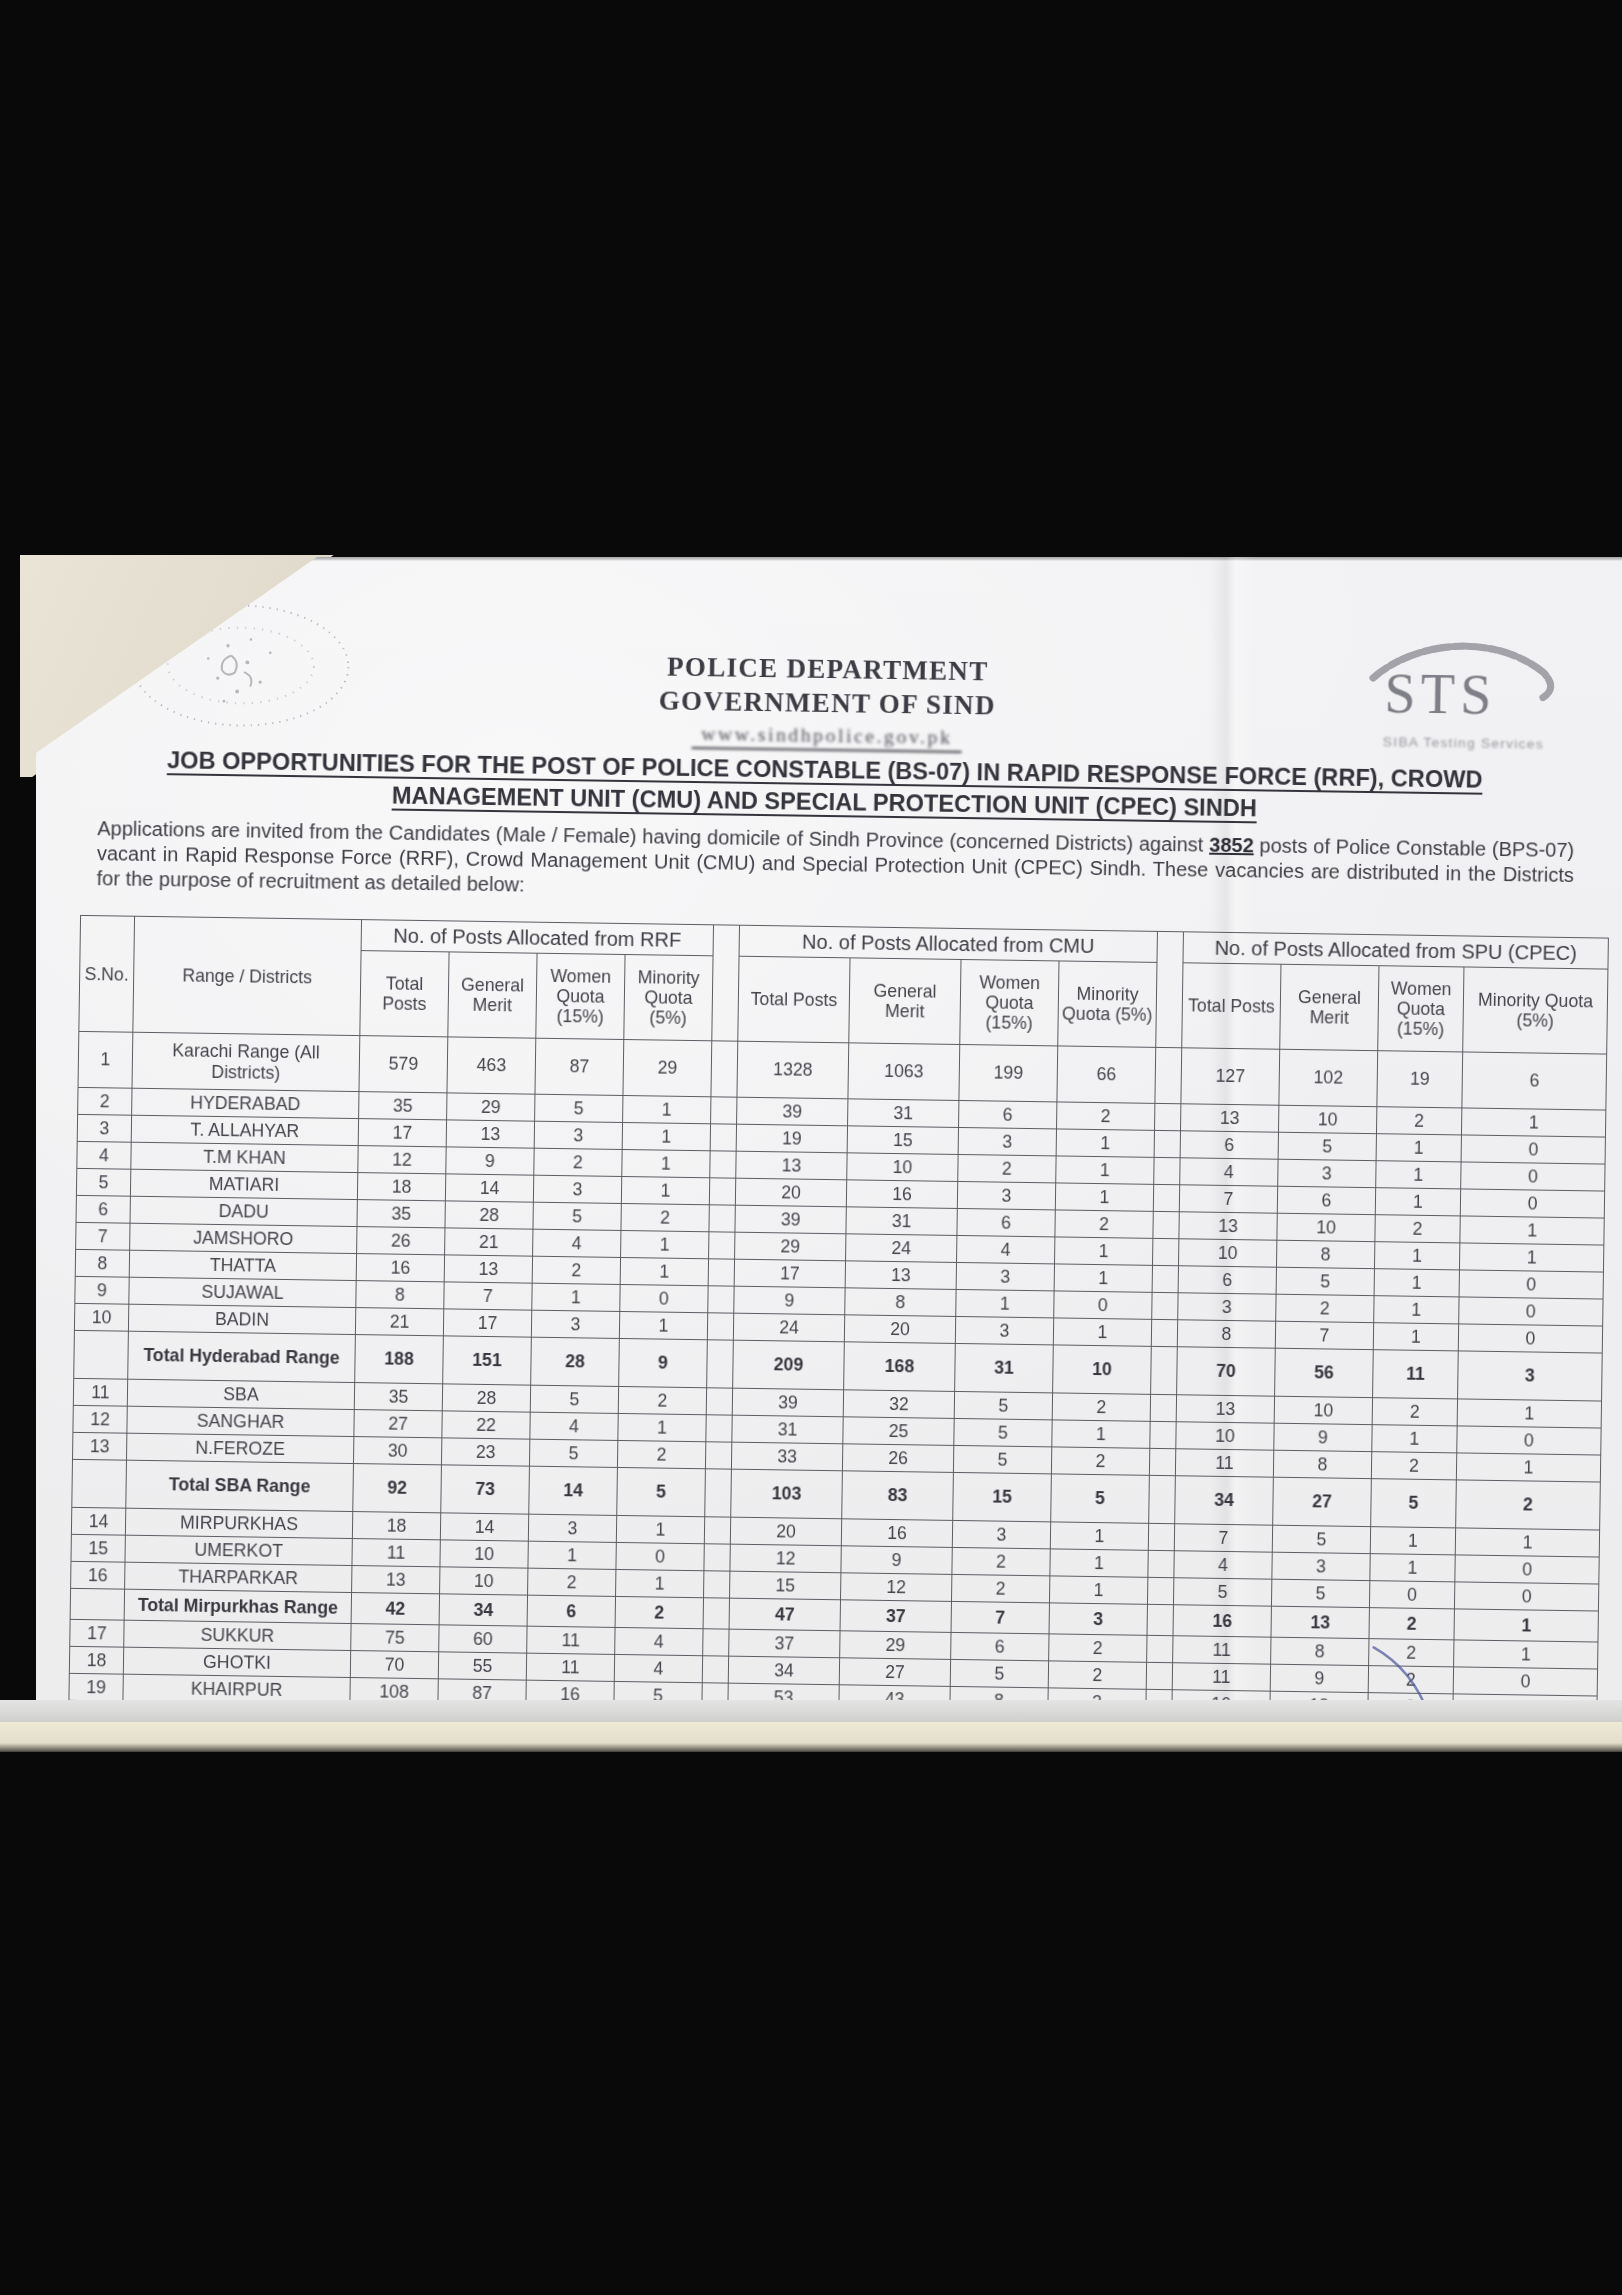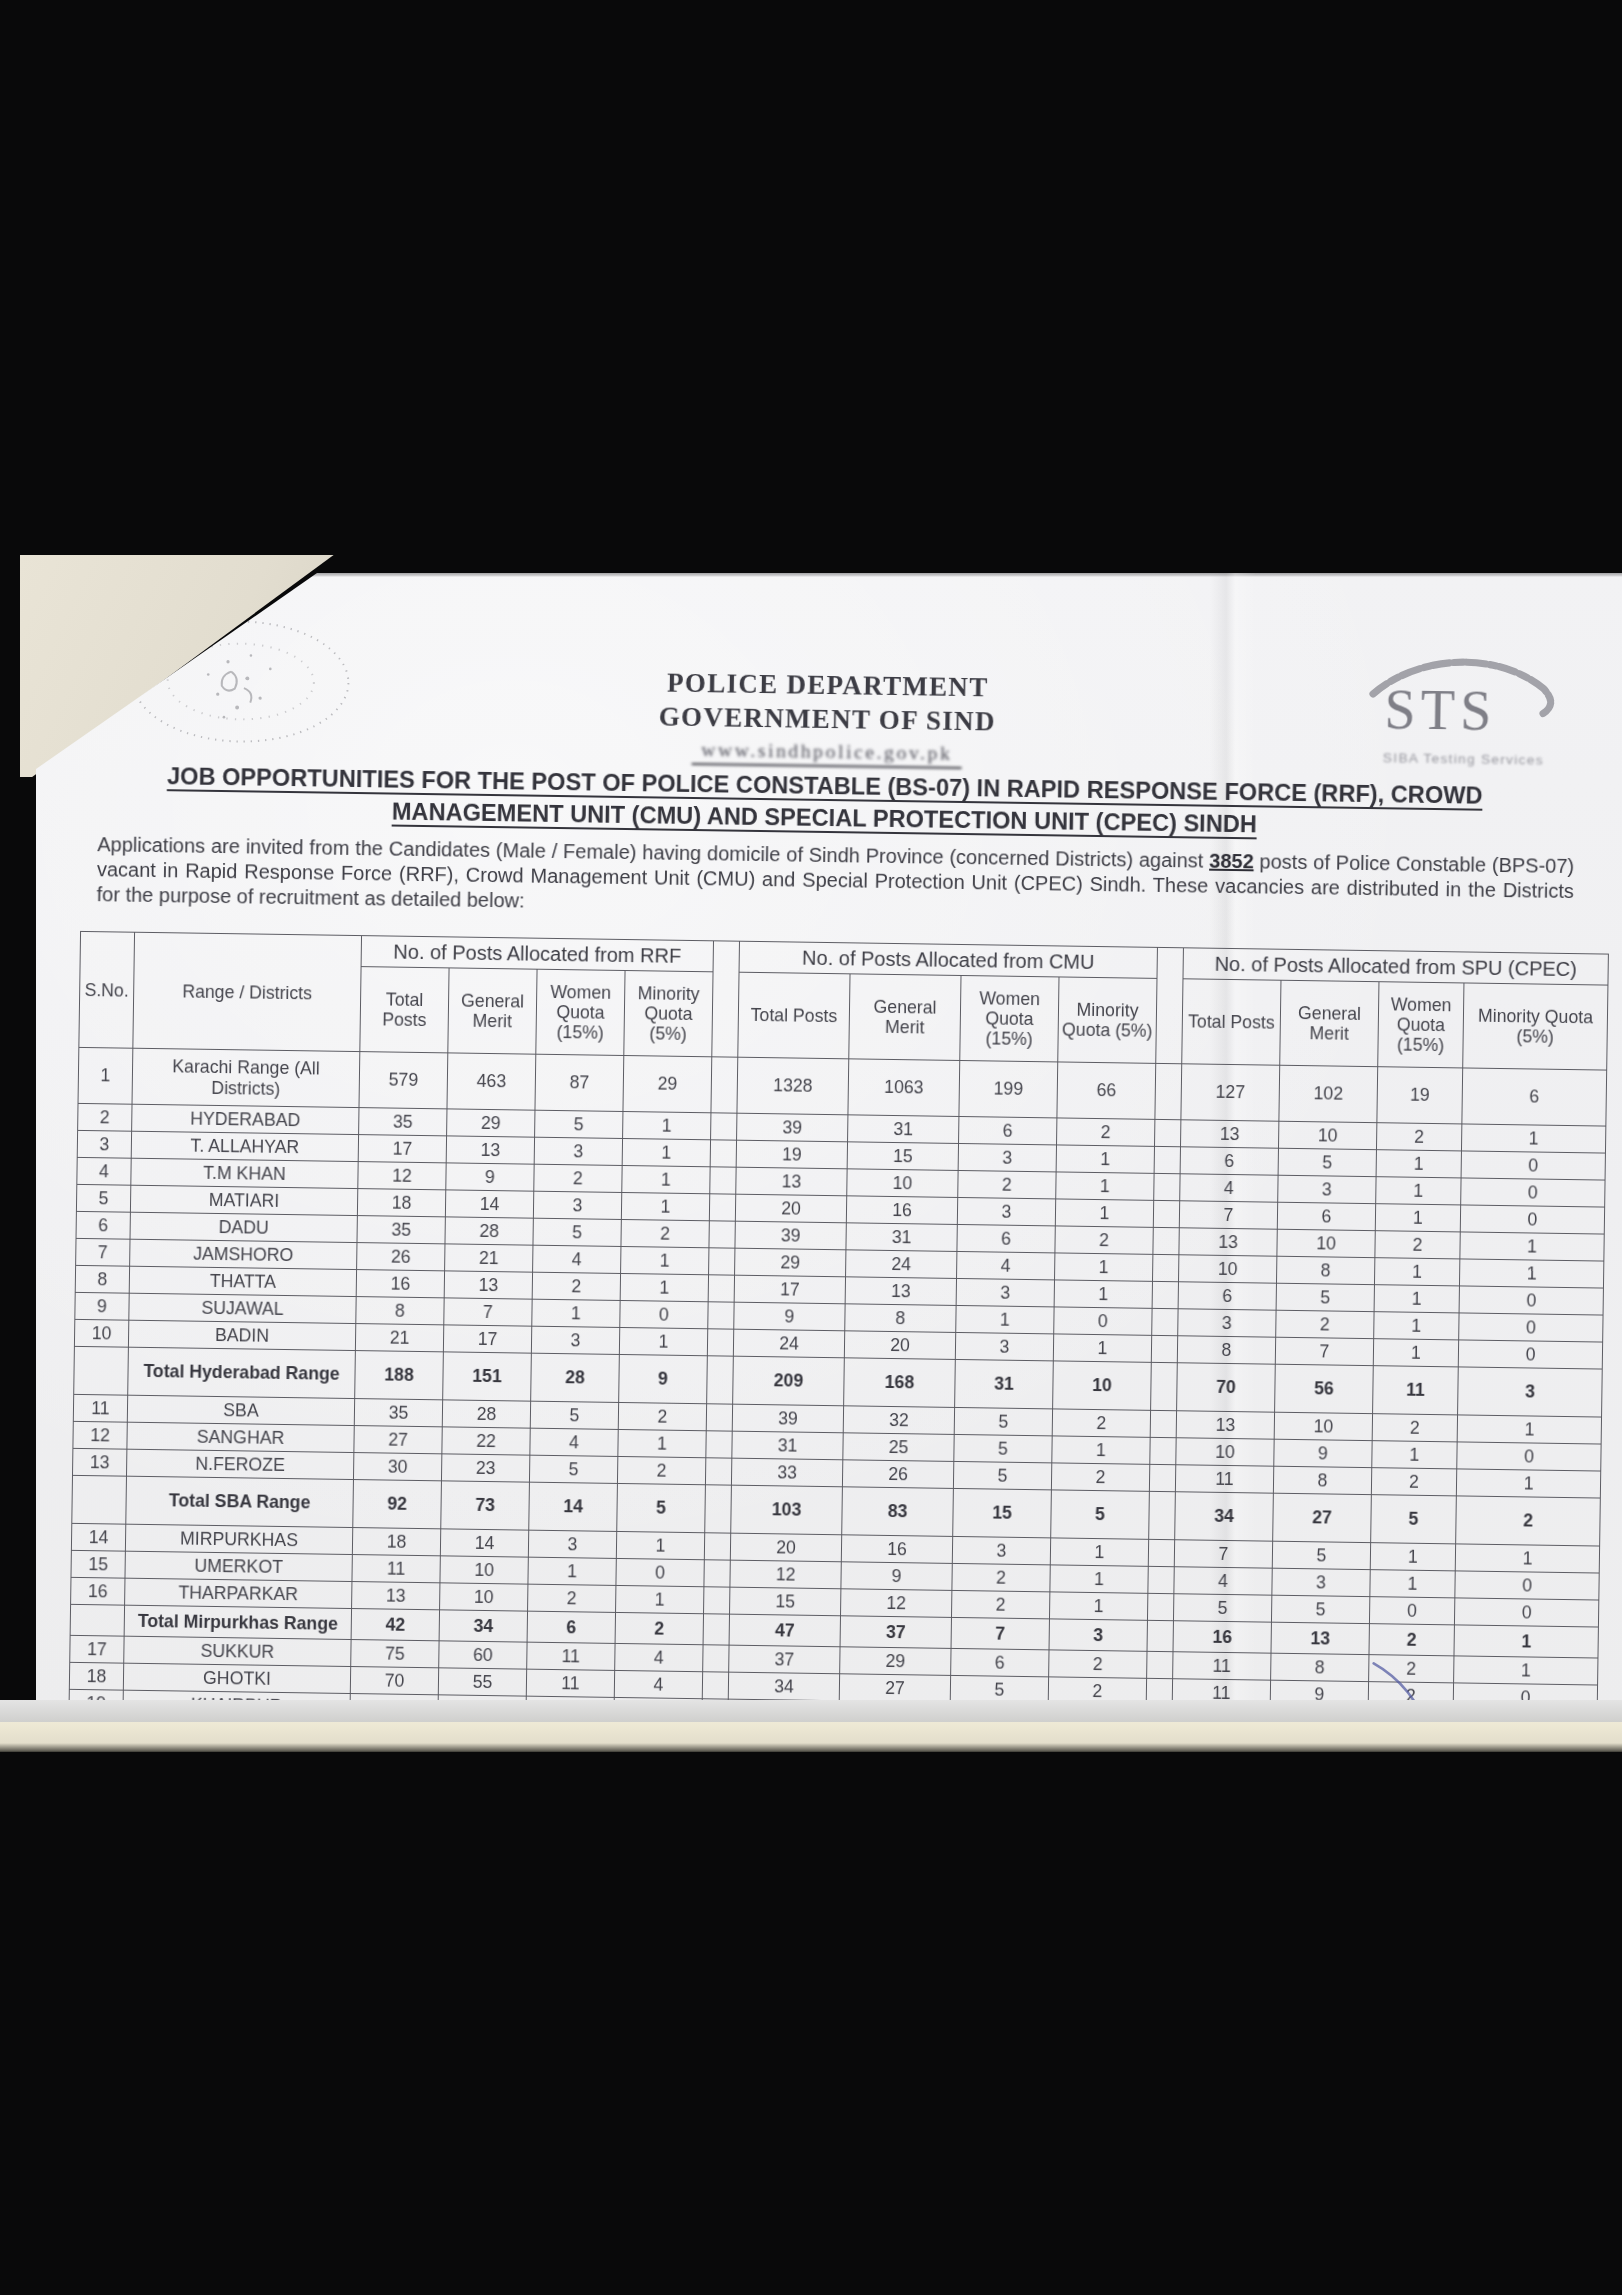--- a/index.html
+++ b/index.html
@@ -11,21 +11,21 @@
     font-family:"Liberation Sans", sans-serif;
     position:relative;
   }
   
   .bed-wedge{
     position:absolute;left:19.6px;top:555px;width:314px;height:222px;
     background:linear-gradient(115deg,#e9e4d6 0%,#e2ddcf 60%,#d8d3c5 100%);
     clip-path:polygon(0 0,100% 0,4% 100%,0 100%);
   }
   .paper{
-    position:absolute;left:36px;top:573px;width:1586px;height:1143px;
+    position:absolute;left:36px;top:557px;width:1586px;height:1143px;
     background:
       radial-gradient(ellipse at 30% 20%, rgba(255,255,255,.5), rgba(255,255,255,0) 60%),
       linear-gradient(180deg,#f2f2f4 0%,#efeff1 55%,#ededee 100%);
     clip-path:polygon(281px 0, 100% 0, 100% 100%, 0 100%, 0 196px);
     filter:drop-shadow(0 0 5.2px rgba(0,0,0,.45));
   }
   .paper::before{ 
     content:"";position:absolute;left:249px;top:0;right:0;height:3.9px;
     background:linear-gradient(180deg,#8e8e90,#c9c9cb 70%,transparent);
     opacity:.8;

